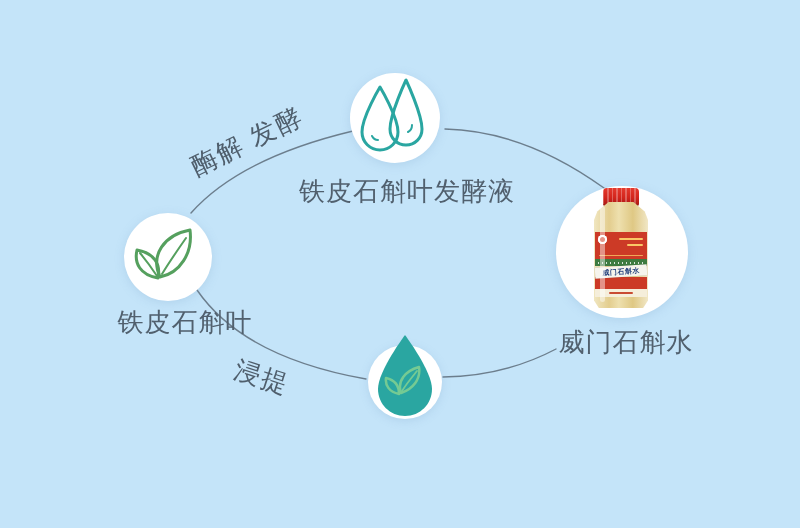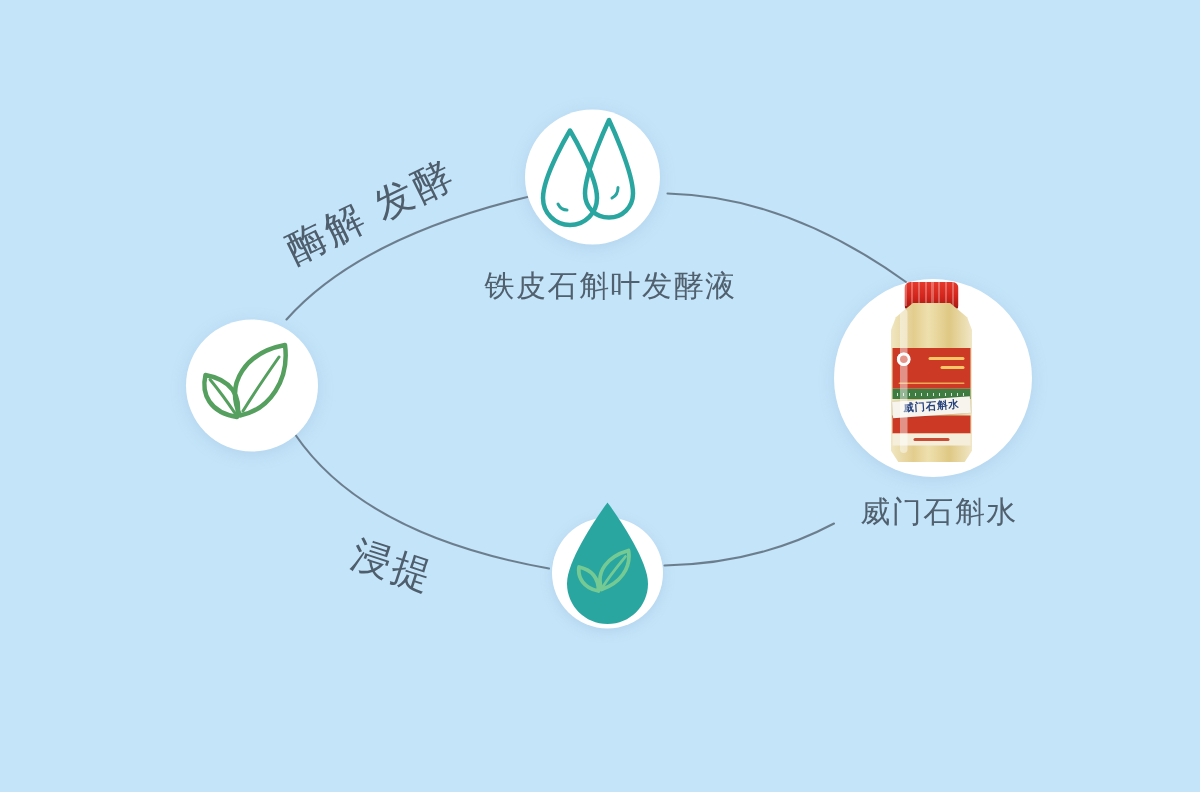--- a/index.html
+++ b/index.html
@@ -24,21 +24,21 @@
   .node-bottom{position:absolute; left:367px; top:331px; width:76px; height:92px;}
   .node-bottom .circle-small{
     position:absolute; left:1px; top:14px; width:74px; height:74px;
     background:#fff; border-radius:50%; box-shadow:0 2px 8px rgba(125,165,205,.25);
   }
   .node-bottom svg{position:absolute; left:6px; top:0;}
 
   
   .label{
     position:absolute; text-align:center; color:#51606e;
-    font-size:20px; line-height:30px; font-weight:500; letter-spacing:1px;
+    font-size:26px; line-height:30px; font-weight:500; letter-spacing:1px;
     white-space:nowrap;
   }
   .label-ferment{left:257px; top:176px; width:300px;}
   .label-leaf{left:35px; top:307px; width:300px;}
   .label-product{left:476px; top:327px; width:300px;}
   .label-extract{left:282px; top:439px; width:300px; letter-spacing:0;}
   .edge-label{
     position:absolute; text-align:center; color:#4f5e6c;
     font-size:26px; line-height:32px; font-weight:500; letter-spacing:2px; white-space:nowrap;
   }
@@ -121,20 +121,21 @@
   <div class="circle circle-left">
     <svg width="88" height="88" viewBox="0 0 88 88">
       <g fill="none" stroke="#55a05e" stroke-width="3" stroke-linecap="round" stroke-linejoin="round">
         <path d="M36 64 C26 42 40 22 66 17 C69 40 56 60 36 64 Z"></path>
         <path d="M38 61 C46 48 55 35 62 25" stroke-width="2"></path>
         <path d="M34 65 C16 62 10 50 13 37 C30 40 37 51 34 65 Z"></path>
         <path d="M33 63 C27 54 21 46 16 40" stroke-width="2"></path>
       </g>
     </svg>
   </div>
+  <div class="label label-leaf">铁皮石斛叶</div>
 
   <div class="circle circle-right">
     <div class="bottle">
       <div class="bottle-cap"></div>
       <div class="bottle-body">
         <div class="bottle-label">
           <div class="lbl-red-top">
             <span class="emblem"></span>
             <i class="gold g1"></i>
             <i class="gold g2"></i>

